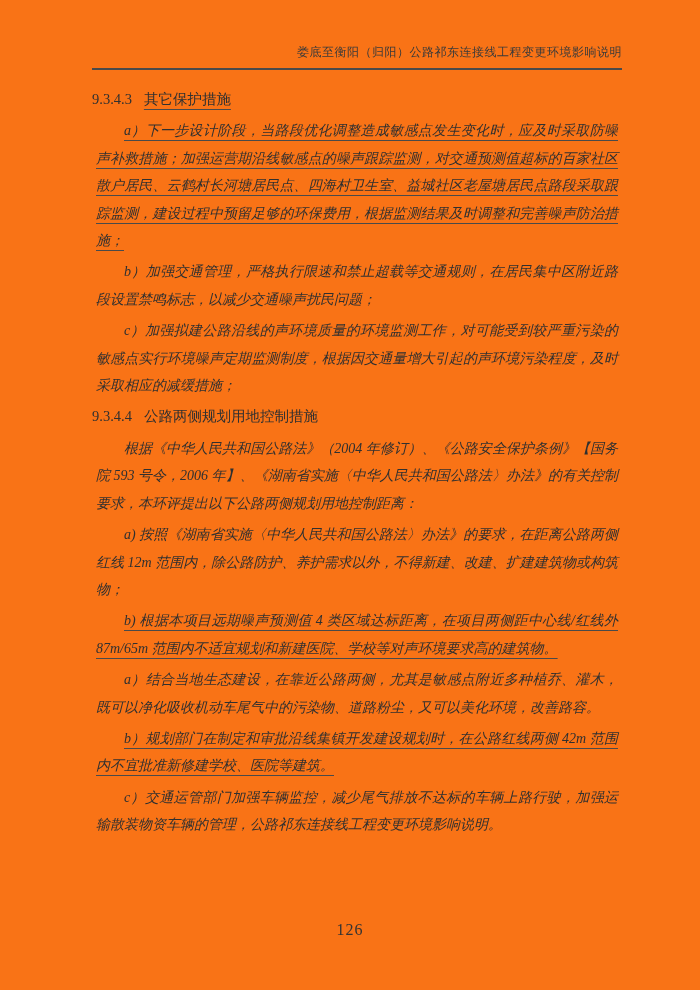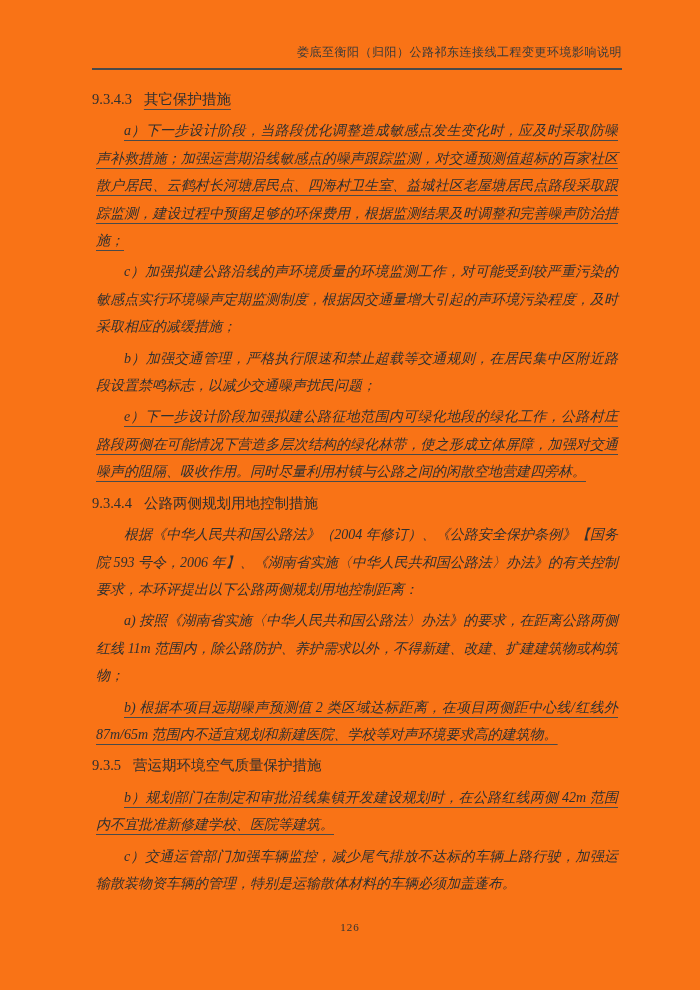--- a/index.html
+++ b/index.html
@@ -61,51 +61,50 @@
     text-decoration-thickness: 1px;
     text-underline-offset: 4.5px;
     text-decoration-color: #4a4a4a;
   }
   .page-number {
     position: absolute;
     left: 0;
     width: 700px;
     top: 921px;
     text-align: center;
-    font-size: 11px;
+    font-size: 16px;
     color: #333333;
     letter-spacing: 1px;
   }
 </style>
 </head>
 <body>
 
 <div class="page">
 
   <div class="running-header">
     <span>娄底至衡阳（归阳）公路祁东连接线工程变更环境影响说明</span>
   </div>
 
   <div class="content">
 
     <h3><span class="hnum">9.3.4.3</span><span class="u">其它保护措施</span></h3>
 
     <p class="u">a）下一步设计阶段，当路段优化调整造成敏感点发生变化时，应及时采取防噪声补救措施；加强运营期沿线敏感点的噪声跟踪监测，对交通预测值超标的百家社区散户居民、云鹤村长河塘居民点、四海村卫生室、益城社区老屋塘居民点路段采取跟踪监测，建设过程中预留足够的环保费用，根据监测结果及时调整和完善噪声防治措施；</p>
+    <p>b）加强交通管理，严格执行限速和禁止超载等交通规则，在居民集中区附近路段设置禁鸣标志，以减少交通噪声扰民问题；</p>
     <p>c）加强拟建公路沿线的声环境质量的环境监测工作，对可能受到较严重污染的敏感点实行环境噪声定期监测制度，根据因交通量增大引起的声环境污染程度，及时采取相应的减缓措施；</p>
-    <p>b）加强交通管理，严格执行限速和禁止超载等交通规则，在居民集中区附近路段设置禁鸣标志，以减少交通噪声扰民问题；</p>
-    <p class="u">e）下一步设计阶段加强拟建公路征地范围内可绿化地段的绿化工作，公路村庄路段两侧在可能情况下营造多层次结构的绿化林带，使之形成立体屏障，加强对交通噪声的阻隔、吸收作用。同时尽量利用村镇与公路之间的闲散空地营建四旁林。</p>
 
     <h3><span class="hnum">9.3.4.4</span><span>公路两侧规划用地控制措施</span></h3>
 
     <p>根据《中华人民共和国公路法》（2004 年修订）、《公路安全保护条例》【国务院 593 号令，2006 年】、《湖南省实施〈中华人民共和国公路法〉办法》的有关控制要求，本环评提出以下公路两侧规划用地控制距离：</p>
-    <p>a) 按照《湖南省实施〈中华人民共和国公路法〉办法》的要求，在距离公路两侧红线 11m 范围内，除公路防护、养护需求以外，不得新建、改建、扩建建筑物或构筑物；</p>
-    <p class="u">b) 根据本项目远期噪声预测值 2 类区域达标距离，在项目两侧距中心线/红线外 87m/65m 范围内不适宜规划和新建医院、学校等对声环境要求高的建筑物。</p>
+    <p>a) 按照《湖南省实施〈中华人民共和国公路法〉办法》的要求，在距离公路两侧红线 12m 范围内，除公路防护、养护需求以外，不得新建、改建、扩建建筑物或构筑物；</p>
+    <p class="u">b) 根据本项目远期噪声预测值 4 类区域达标距离，在项目两侧距中心线/红线外 87m/65m 范围内不适宜规划和新建医院、学校等对声环境要求高的建筑物。</p>
 
-    <h3><span class="hnum">9.3.5</span><span>营运期环境空气质量保护措施</span></h3>
 
+    <p>a）结合当地生态建设，在靠近公路两侧，尤其是敏感点附近多种植乔、灌木，既可以净化吸收机动车尾气中的污染物、道路粉尘，又可以美化环境，改善路容。</p>
     <p class="u">b）规划部门在制定和审批沿线集镇开发建设规划时，在公路红线两侧 42m 范围内不宜批准新修建学校、医院等建筑。</p>
-    <p>c）交通运管部门加强车辆监控，减少尾气排放不达标的车辆上路行驶，加强运输散装物资车辆的管理，特别是运输散体材料的车辆必须加盖蓬布。</p>
+    <p>c）交通运管部门加强车辆监控，减少尾气排放不达标的车辆上路行驶，加强运输散装物资车辆的管理，公路祁东连接线工程变更环境影响说明。</p>
 
   </div>
 
   <div class="page-number">126</div>
 
 </div>
 
 </body></html>

